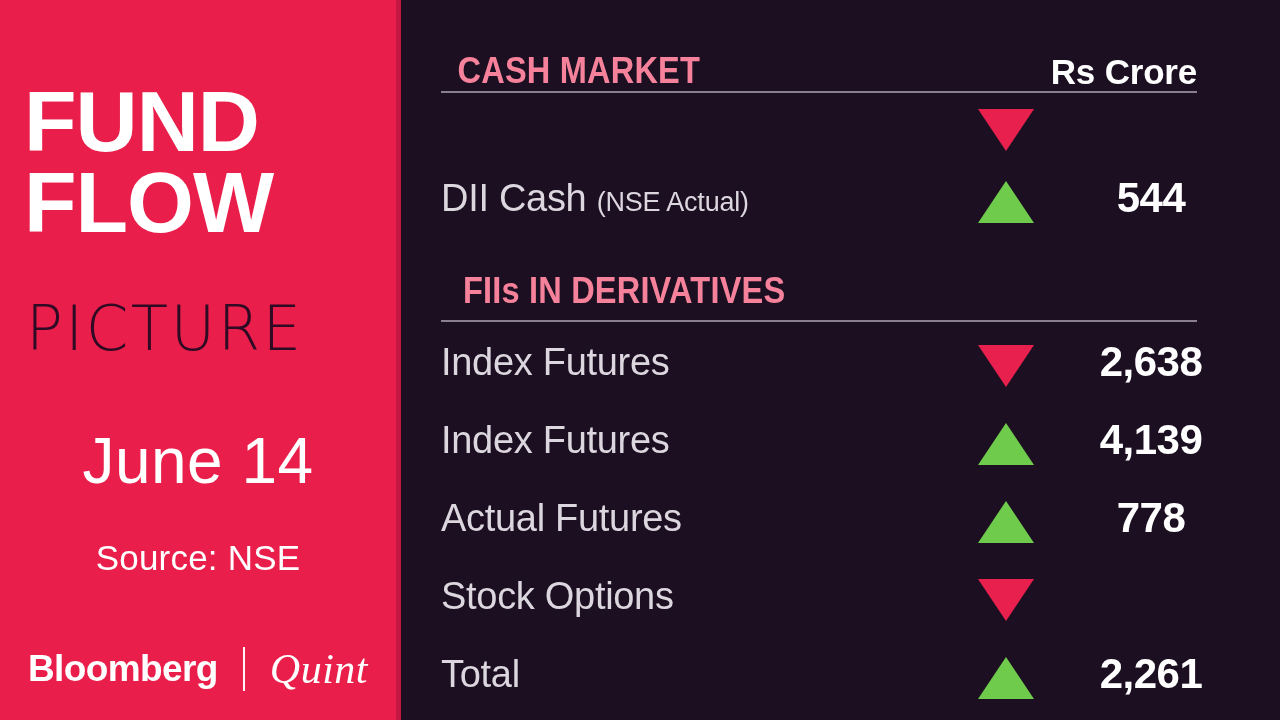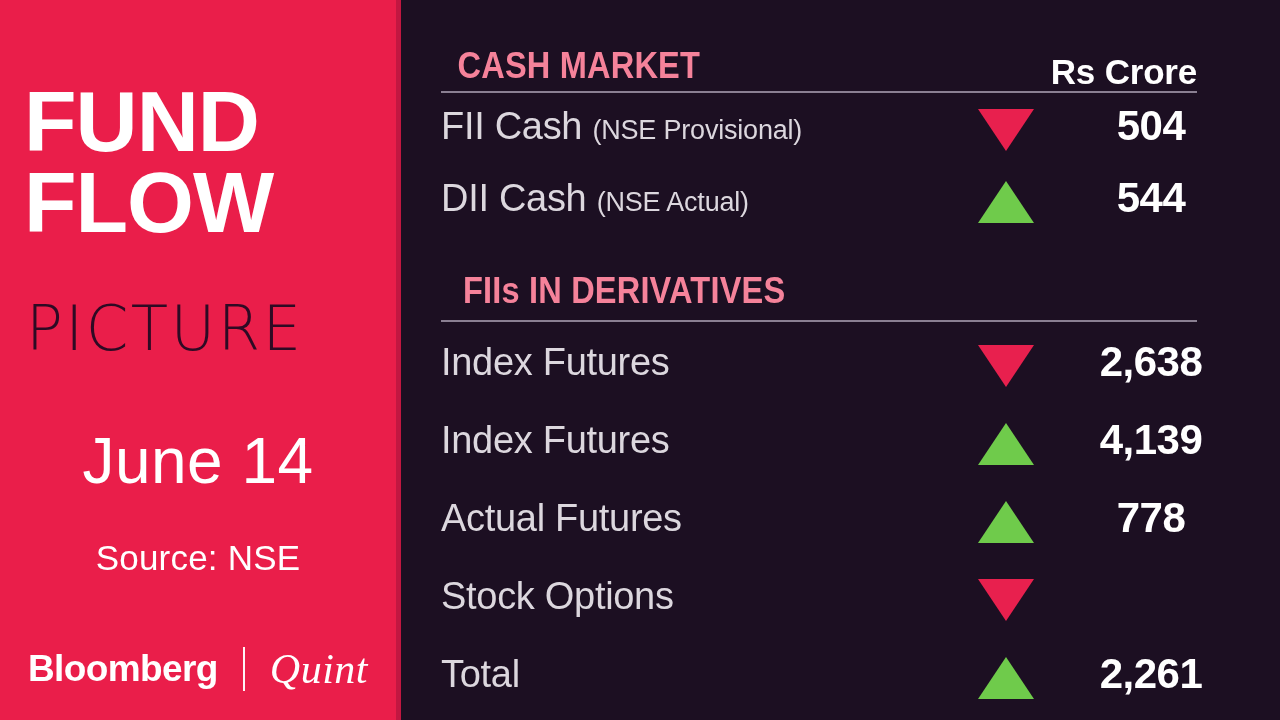--- a/index.html
+++ b/index.html
@@ -131,21 +131,21 @@
     width: 879px;
     height: 720px;
     background: #1C0F22;
   }
 
   .section-header-row {
     position: absolute;
     left: 40px;
     width: 756px;
     display: flex;
-    align-items: center;
+    align-items: flex-end;
     justify-content: space-between;
   }
   .section-title {
     color: #F5829A;
     font-size: 37px;
     font-weight: 700;
     letter-spacing: 0.2px;
     font-family: "Liberation Sans", sans-serif;
     transform: scaleX(0.88);
     transform-origin: left baseline;
@@ -243,23 +243,21 @@
 
   <div id="right-panel">
 
     <div class="section-header-row" style="top:40px">
       <span class="section-title">CASH MARKET</span>
       <span class="unit-title">Rs Crore</span>
     </div>
     <div class="section-rule" style="top:91px"></div>
 
     <div class="data-row" style="top:105px">
-      <div class="row-label"><span>FII Cash</span> <span class="sublabel">(NSE Provisional)</span></div>
       <div class="row-arrow arrow-down"></div>
-      <div class="row-value">504</div>
     </div>
 
     <div class="data-row" style="top:177px">
       <div class="row-label"><span>DII Cash</span> <span class="sublabel">(NSE Actual)</span></div>
       <div class="row-arrow arrow-up"></div>
       <div class="row-value">544</div>
     </div>
 
     <div class="section-header-row" style="top:270px">
       <span class="section-title">FIIs IN DERIVATIVES</span>

